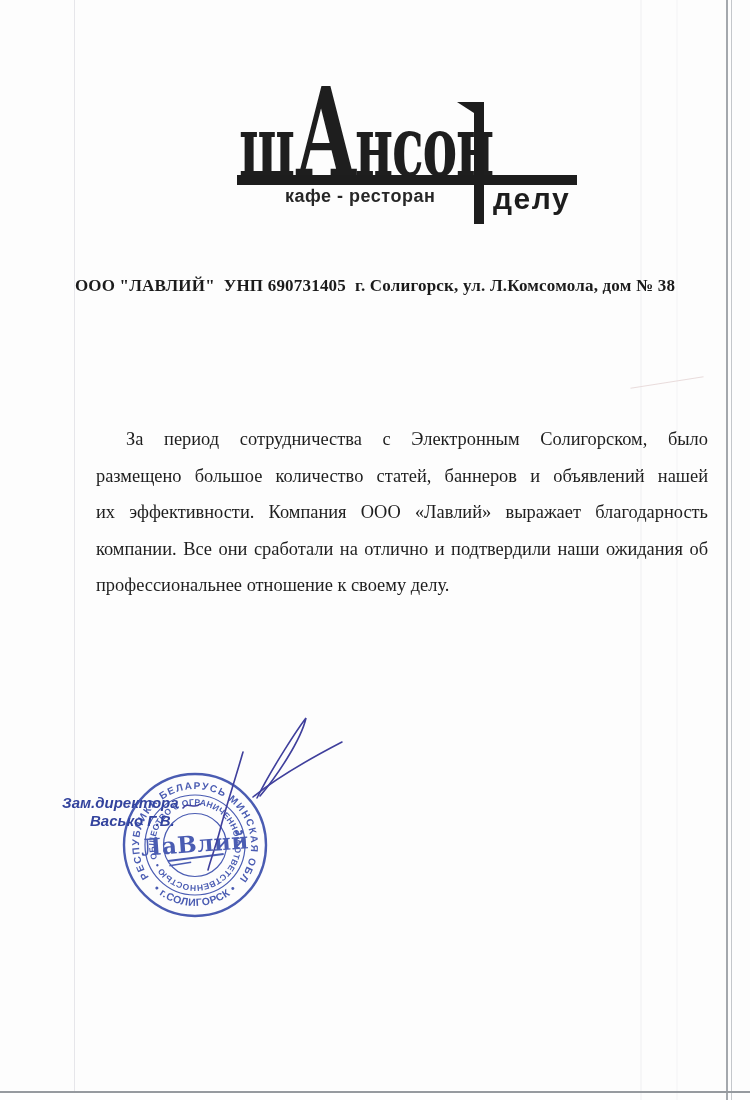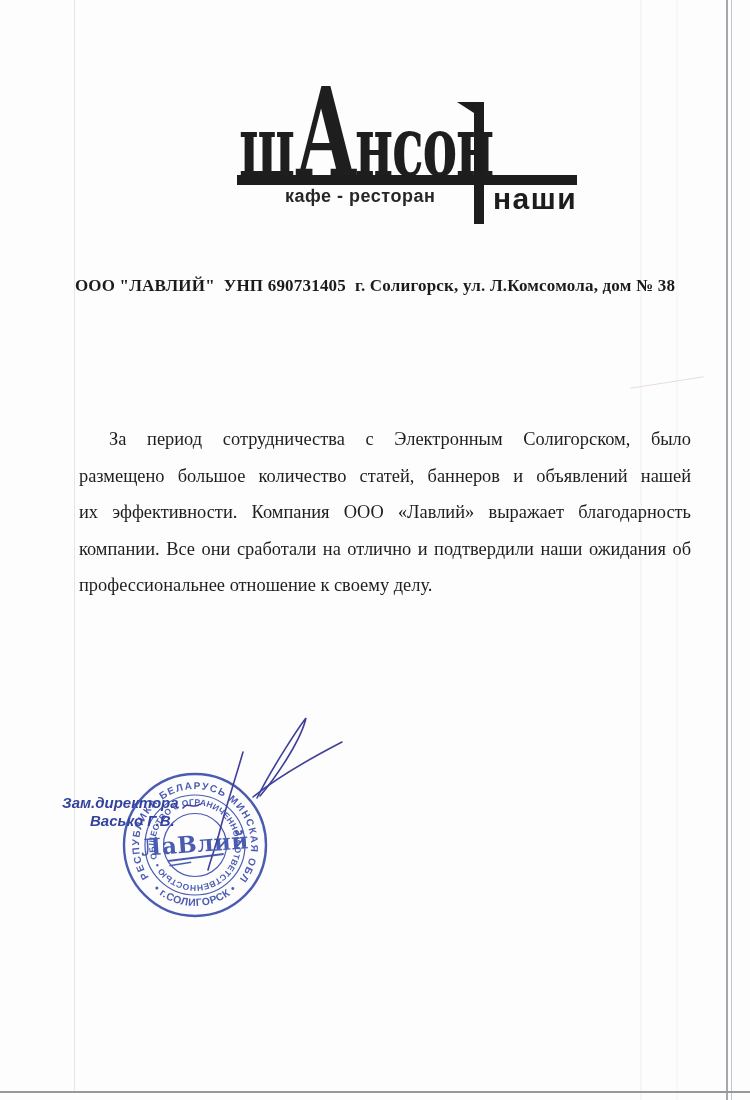--- a/index.html
+++ b/index.html
@@ -48,21 +48,21 @@
 
   
   .org-line {
     position:absolute; left:0; top:276px; width:750px;
     text-align:center; font-weight:bold; font-size:17px;
     color:#1b1b1b; white-space:pre; letter-spacing:0.2px;
   }
 
   
   .letter-body {
-    position:absolute; left:79px; top:421px; width:612px;
+    position:absolute; left:96px; top:421px; width:612px;
     font-size:18.4px; line-height:36.5px; color:#1e1e1e;
   }
   .letter-body .para-line { text-align:justify; text-align-last:justify; }
   .letter-body .para-line.first { text-indent:30px; }
   .letter-body .para-line.last  { text-align-last:left; }
 
   
   .sig-label {
     position:absolute; left:62px; top:794px;
     font-family:"Liberation Sans", sans-serif; font-weight:bold;
@@ -85,21 +85,21 @@
   <div class="artifact edge-right1"></div>
   <div class="artifact edge-right2"></div>
   <div class="artifact edge-bottom"></div>
 
   <div class="logo">
     <div class="logo-brand"><span class="b-pre">ш</span><span class="b-a">А</span><span class="b-post">нсон</span></div>
     <div class="logo-bar"></div>
     <div class="logo-vstroke"></div>
     <div class="logo-flag"></div>
     <div class="logo-sub-left">кафе - ресторан</div>
-    <div class="logo-sub-right">наши</div>
+    <div class="logo-sub-right">делу</div>
   </div>
 
   <div class="org-line">ООО "ЛАВЛИЙ"  УНП 690731405  г. Солигорск, ул. Л.Комсомола, дом № 38</div>
 
   <div class="letter-body">
     <div class="para-line first">За период сотрудничества с Электронным Солигорском, было</div>
     <div class="para-line">размещено большое количество статей, баннеров и объявлений нашей</div>
     <div class="para-line">их эффективности. Компания ООО «Лавлий» выражает благодарность</div>
     <div class="para-line">компании. Все они сработали на отлично и подтвердили наши ожидания об</div>
     <div class="para-line last">профессиональнее отношение к своему делу.</div>

